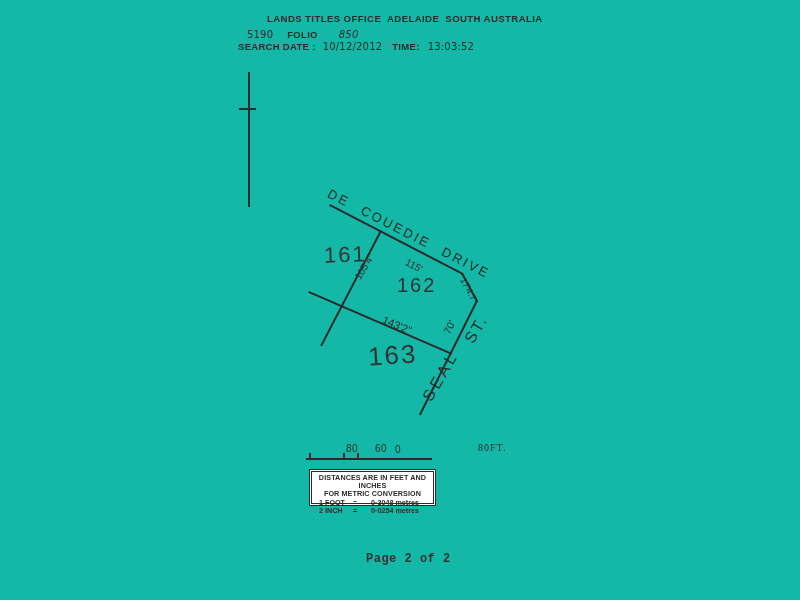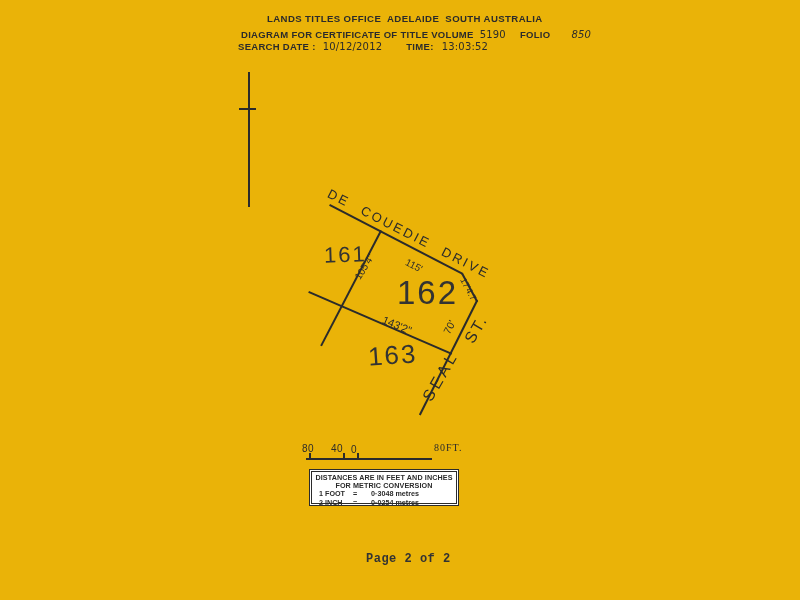--- a/index.html
+++ b/index.html
@@ -1,17 +1,17 @@
 <!DOCTYPE html>
 <html><head>
 <meta charset="utf-8">
 <style>
   html,body{margin:0;padding:0;background:#fff;}
   .scan{
-    position:relative;width:800px;height:600px;background:#eab308;
+    position:relative;width:800px;height:600px;background:#14b8a6;
     font-family:"Liberation Sans",sans-serif;color:#2b2b2b;overflow:hidden;
   }
   
   .lbl{position:absolute;white-space:pre;}
   .rot{transform-origin:0 50%;}
   .rot00{transform-origin:0 0;}
   
   .ln{position:absolute;height:1.6px;background:#2b2b2b;transform-origin:0 0;}
   .vln{position:absolute;width:1.8px;background:#2b2b2b;}
   .hln{position:absolute;height:1.8px;background:#2b2b2b;}
@@ -20,89 +20,88 @@
   .hdr-row{position:absolute;display:flex;align-items:baseline;font-size:9.5px;font-weight:bold;letter-spacing:0.3px;white-space:pre;}
   .hdr-val{font-weight:normal;font-size:10px;font-family:"DejaVu Sans",sans-serif;letter-spacing:0.2px;}
   
   .lot{letter-spacing:2px;color:#333;}
   
   .dim{font-size:10px;color:#2b2b2b;}
   
   .street{letter-spacing:2.5px;word-spacing:8px;font-size:13px;}
   .street2{font-size:16px;letter-spacing:3.5px;}
   
-  .sb-lbl{font-size:10px;letter-spacing:0.5px;}
+  .sb-lbl{font-size:10px;letter-spacing:0.5px;margin-left:44px;}
   .sb-tick{position:absolute;width:1.5px;height:6px;background:#2b2b2b;}
   
-  .convbox{position:absolute;left:309px;top:469px;width:150px;height:37px;
+  .convbox{position:absolute;left:309px;top:469px;width:127px;height:37px;
     border:1.5px solid #2b2b2b;box-sizing:border-box;background:#fff;text-decoration:underline;}
   .convbox .inner{position:absolute;left:1px;top:1px;right:1px;bottom:1px;
     border:1px solid #2b2b2b;box-sizing:border-box;padding-top:2px;}
   .convbox .h{font-size:7.2px;font-weight:bold;text-align:center;line-height:8.2px;letter-spacing:0.1px;}
   .convrow{display:flex;font-size:7.2px;font-weight:bold;line-height:8.4px;padding-left:7px;}
   .convrow .u{width:34px;}
   .convrow .e{width:18px;text-align:left;}
   
   .pageno{left:366px;top:552px;font-family:"Liberation Mono","DejaVu Sans Mono",monospace;
     font-weight:bold;font-size:12px;letter-spacing:0.5px;color:#333;}
 </style>
 </head>
 <body>
 
 <div class="scan">
 
   <div class="lbl hdr-office">LANDS TITLES OFFICE  ADELAIDE  SOUTH AUSTRALIA</div>
 
   <div class="hdr-row" style="left:241px;top:29px;">
-    <span>DIAGRAM FOR CERTIFICATE OF TITLE VOLUME</span>
     <span class="hdr-val" style="margin-left:6px;">5190</span>
     <span style="margin-left:14px;">FOLIO</span>
     <span class="hdr-val" style="margin-left:21px;font-style:italic;">850</span>
   </div>
 
   <div class="hdr-row" style="left:238px;top:41px;justify-content:center;">
     <span>SEARCH DATE :</span>
     <span class="hdr-val" style="margin-left:7px;">10/12/2012</span>
-    <span style="margin-left:24px;">TIME:</span>
+    <span style="margin-left:10px;">TIME:</span>
     <span class="hdr-val" style="margin-left:8px;">13:03:52</span>
   </div>
 
   <div class="vln" style="left:248px;top:72px;height:135px;"></div>
   <div class="hln" style="left:239px;top:108px;width:17px;"></div>
 
   <div>
 
     <div class="ln" style="left:330px;top:204px;width:150px;transform:rotate(27.4deg);"></div>
     <div class="ln" style="left:463px;top:273px;width:32px;transform:rotate(61.8deg);"></div>
     <div class="ln" style="left:478px;top:301px;width:128px;transform:rotate(116.6deg);"></div>
     <div class="ln" style="left:382px;top:231px;width:130px;transform:rotate(117.5deg);"></div>
     <div class="ln" style="left:309px;top:291px;width:156px;transform:rotate(23.4deg);"></div>
 
     <div class="lbl rot00 street" style="left:332px;top:186px;transform:rotate(27deg);">DE COUEDIE DRIVE</div>
     <div class="lbl rot street2" style="left:427px;top:391px;transform:rotate(-60deg);">SEAL</div>
     <div class="lbl rot street2" style="left:469px;top:333px;transform:rotate(-60deg);letter-spacing:2px;">ST.</div>
 
     <div class="lbl lot" style="left:324px;top:242px;font-size:22px;transform:rotate(-2deg);">161</div>
-    <div class="lbl lot" style="left:397px;top:274px;font-size:33px;">162</div>
+    <div class="lbl lot" style="left:397px;top:274px;font-size:20px;">162</div>
     <div class="lbl lot" style="left:368px;top:340px;font-size:26px;transform:rotate(-4deg);">163</div>
 
     <div class="lbl rot dim" style="left:357px;top:273px;transform:rotate(-58deg);">105'4"</div>
     <div class="lbl rot dim" style="left:406px;top:256px;transform:rotate(27deg);">115'</div>
     <div class="lbl rot00 dim" style="left:467px;top:276px;transform:rotate(62deg);font-size:9px;">17'4.7"</div>
     <div class="lbl rot dim" style="left:446px;top:327px;transform:rotate(-62deg);font-size:10.5px;">70'</div>
     <div class="lbl rot dim" style="left:383px;top:313px;transform:rotate(23deg);font-size:11px;">143'2"</div>
   </div>
 
   <div>
     <div class="hln" style="left:306px;top:458px;width:126px;"></div>
     <div class="sb-tick" style="left:309px;top:453px;"></div>
     <div class="sb-tick" style="left:343px;top:453px;"></div>
     <div class="sb-tick" style="left:357px;top:453px;"></div>
     <div class="lbl sb-lbl" style="left:302px;top:443px;">80</div>
-    <div class="lbl sb-lbl" style="left:331px;top:443px;">40</div>
+    <div class="lbl sb-lbl" style="left:331px;top:443px;">60</div>
     <div class="lbl sb-lbl" style="left:351px;top:444px;">0</div>
     <div class="lbl sb-lbl" style="left:434px;top:442px;letter-spacing:1px;font-family:Liberation Serif, serif;">80FT.</div>
   </div>
 
   <div class="convbox">
     <div class="inner">
       <div class="h">DISTANCES ARE IN FEET AND INCHES</div>
       <div class="h">FOR METRIC CONVERSION</div>
       <div class="convrow">
         <span class="u">1 FOOT</span>

